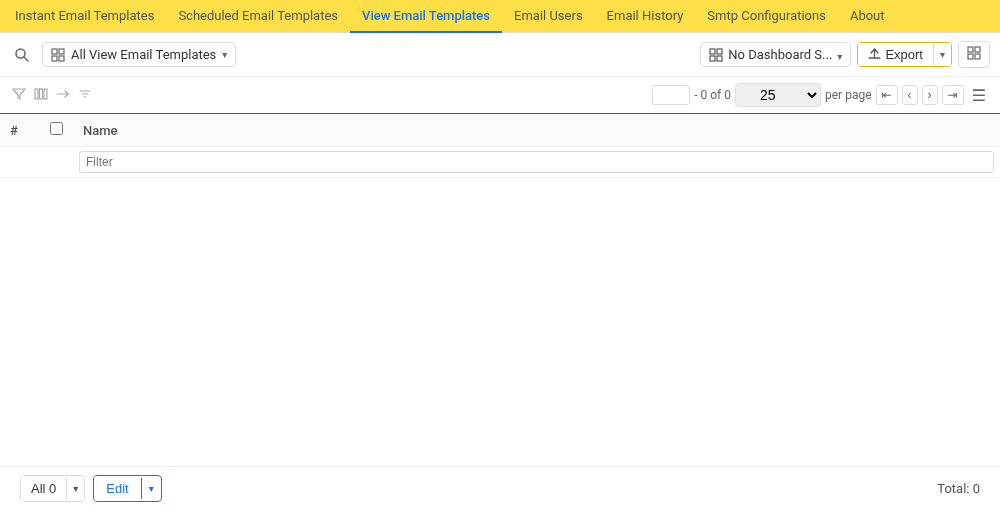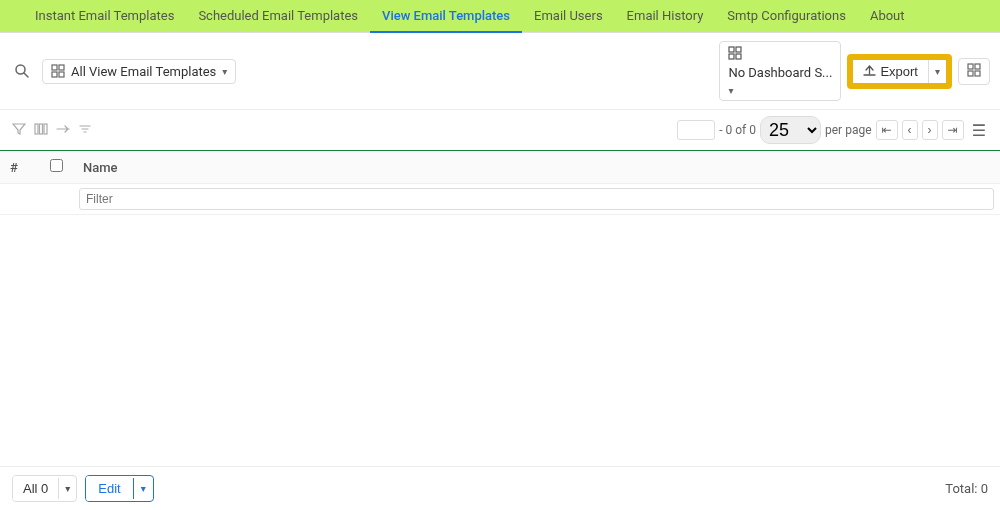--- a/index.html
+++ b/index.html
@@ -3,22 +3,22 @@
   <meta charset="utf-8">
   <style>
     * { box-sizing: border-box; margin: 0; padding: 0; }
     body { font-family: -apple-system, BlinkMacSystemFont, 'Segoe UI', Roboto, Arial, sans-serif; font-size: 13px; background: #fff; color: #333; }
 
     
     .tab-bar {
       display: flex;
       align-items: center;
       border-bottom: 1px solid #ddd;
-      padding: 0 23px;
-      background: #bef264;
+      padding: 0 3px;
+      background: #fde047;
     }
     .tab-item {
       padding: 8px 12px;
       cursor: pointer;
       color: #555;
       white-space: nowrap;
       border-bottom: 2px solid transparent;
       margin-bottom: -1px;
       font-size: 13px;
     }
@@ -73,36 +73,35 @@
 
     .toolbar-right {
       margin-left: auto;
       display: flex;
       align-items: center;
       gap: 6px;
     }
 
     .btn-dashboard {
       display: flex;
-      align-items: flex-start;
+      align-items: flex-end;
       gap: 5px;
       border: 1px solid #ddd;
       border-radius: 4px;
       padding: 4px 8px;
       cursor: pointer;
       background: #fff;
       font-size: 13px;
       color: #333;
-      flex-direction: column;
     }
 
     .btn-export-group {
       display: flex;
       align-items: stretch;
-      border: 6px solid #eab308;
+      border: 1px solid #eab308;
       border-radius: 4px;
       overflow: hidden;
     }
     .btn-export-main {
       display: flex;
       align-items: center;
       gap: 4px;
       padding: 4px 10px;
       cursor: pointer;
       background: #fff;
@@ -159,23 +158,23 @@
     .page-input {
       width: 38px;
       border: 1px solid #ddd;
       border-radius: 3px;
       padding: 2px 4px;
       text-align: center;
       font-size: 12px;
     }
     .per-page-select {
       border: 1px solid #ddd;
-      border-radius: 10px;
-      padding: 2px 4px;
-      font-size: 18px;
+      border-radius: 4px;
+      padding: 2px 20px;
+      font-size: 14px;
       cursor: pointer;
     }
     .menu-icon-btn {
       background: none;
       border: none;
       cursor: pointer;
       color: #666;
       font-size: 16px;
       padding: 2px 4px;
     }
@@ -228,21 +227,21 @@
     }
 
     
     .bottom-bar {
       position: fixed;
       bottom: 0;
       left: 0;
       right: 0;
       display: flex;
       align-items: center;
-      padding: 8px 12px;
+      padding: 8px 20px;
       border-top: 1px solid #eee;
       background: #fff;
       gap: 8px;
     }
     .btn-all-dropdown {
       display: flex;
       align-items: center;
       border: 1px solid #ddd;
       border-radius: 4px;
       overflow: hidden;

